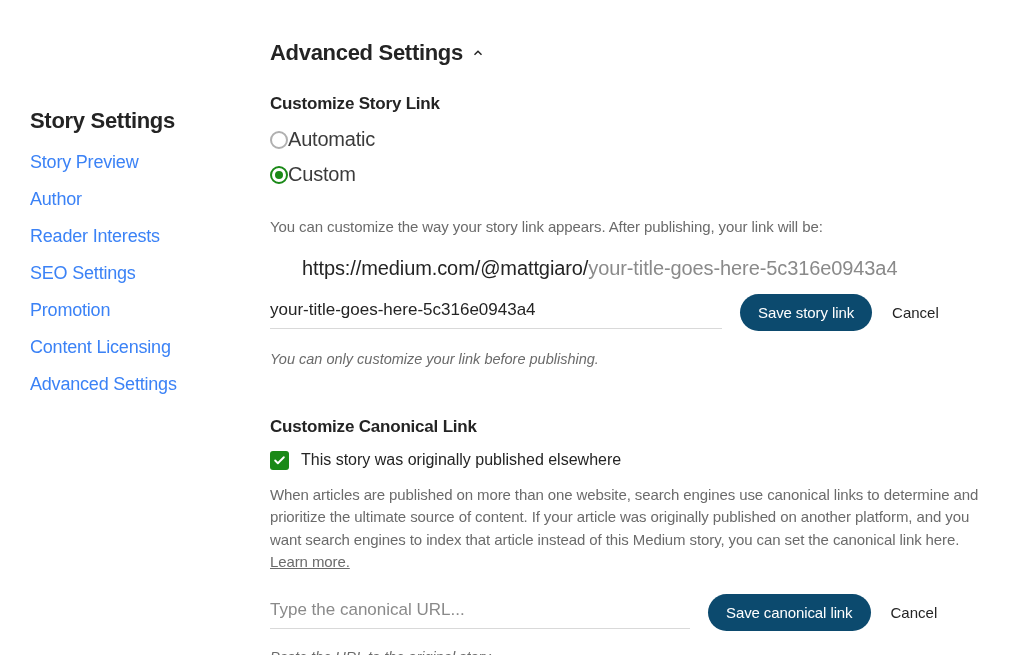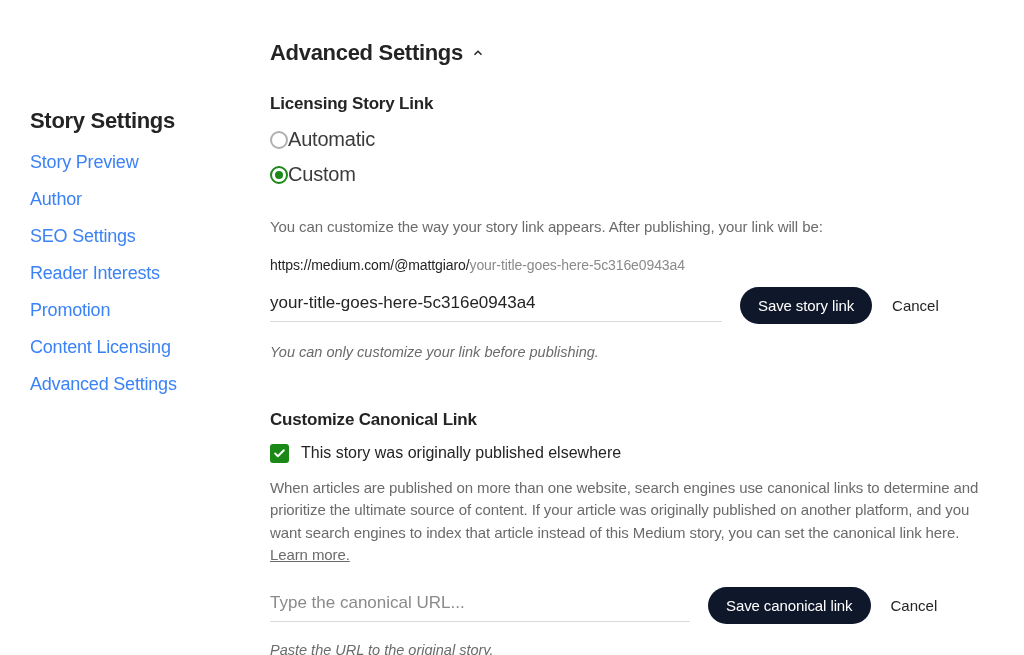--- a/index.html
+++ b/index.html
@@ -43,32 +43,32 @@
   .radio {
     width: 18px; height: 18px; border-radius: 50%;
     border: 2px solid #b0b0b0; display:inline-block; position:relative;
   }
   .radio.selected { border-color: #1a8917; }
   .radio.selected::after {
     content:""; position:absolute; inset:3px; background:#1a8917; border-radius:50%;
   }
   .help { font-size: 15px; color: #6b6b6b; line-height: 1.5; letter-spacing: -0.1px; }
   .help-italic { font-style: italic; font-size: 14.5px; color: #6b6b6b; }
-  .url-display { font-size: 14px; color: #242424; margin-top: 18px; margin-bottom: 14px; letter-spacing: -0.1px; }
+  .url-display { font-size: 20px; color: #242424; margin-top: 18px; margin-bottom: 14px; letter-spacing: -0.1px; margin-left: 32px; }
   .url-display .slug-part { color: #8a8a8a; }
   .input {
     border: none; border-bottom: 1px solid #d9d9d9;
     font-size: 17px; padding: 6px 0 8px 0; width: 100%;
     outline: none; color:#242424;
     font-family: inherit;
   }
   .input::placeholder { color:#8a8a8a; }
   .button-pill {
     border-radius: 999px;
-    background: #0f172a;
+    background: #0c4a6e;
     color: #fff;
     font-size: 15px;
     padding: 10px 18px;
     border:none;
     cursor: pointer;
     letter-spacing: -0.1px;
   }
   .button-text {
     background:none; border:none; color:#242424; font-size:15px;
     cursor:pointer;
@@ -91,37 +91,37 @@
   .row2-wrap .left { flex:0 0 420px; }
 </style>
 </head>
 <body>
 
 <div class="wrap">
   <aside class="sidebar">
     <h2>Story Settings</h2>
     <div class="sidebar-item">Story Preview</div>
     <div class="sidebar-item">Author</div>
+    <div class="sidebar-item">Reader Interests</div>
     <div class="sidebar-item">SEO Settings</div>
-    <div class="sidebar-item">Reader Interests</div>
     <div class="sidebar-item">Promotion</div>
     <div class="sidebar-item">Content Licensing</div>
     <div class="sidebar-item">Advanced Settings</div>
   </aside>
 
   <main class="main">
     <div class="section-title">
       <span>Advanced Settings</span>
       <svg class="chevron-up" viewBox="0 0 24 24" fill="none" stroke="#242424" stroke-width="2.5">
         <polyline points="6 15 12 9 18 15"></polyline>
       </svg>
     </div>
 
     <div>
-      <div class="block-title">Licensing Story Link</div>
+      <div class="block-title">Customize Story Link</div>
 
       <div class="radio-row">
         <span class="radio"></span>
         <span>Automatic</span>
       </div>
       <div class="radio-row">
         <span class="radio selected"></span>
         <span>Custom</span>
       </div>
 

